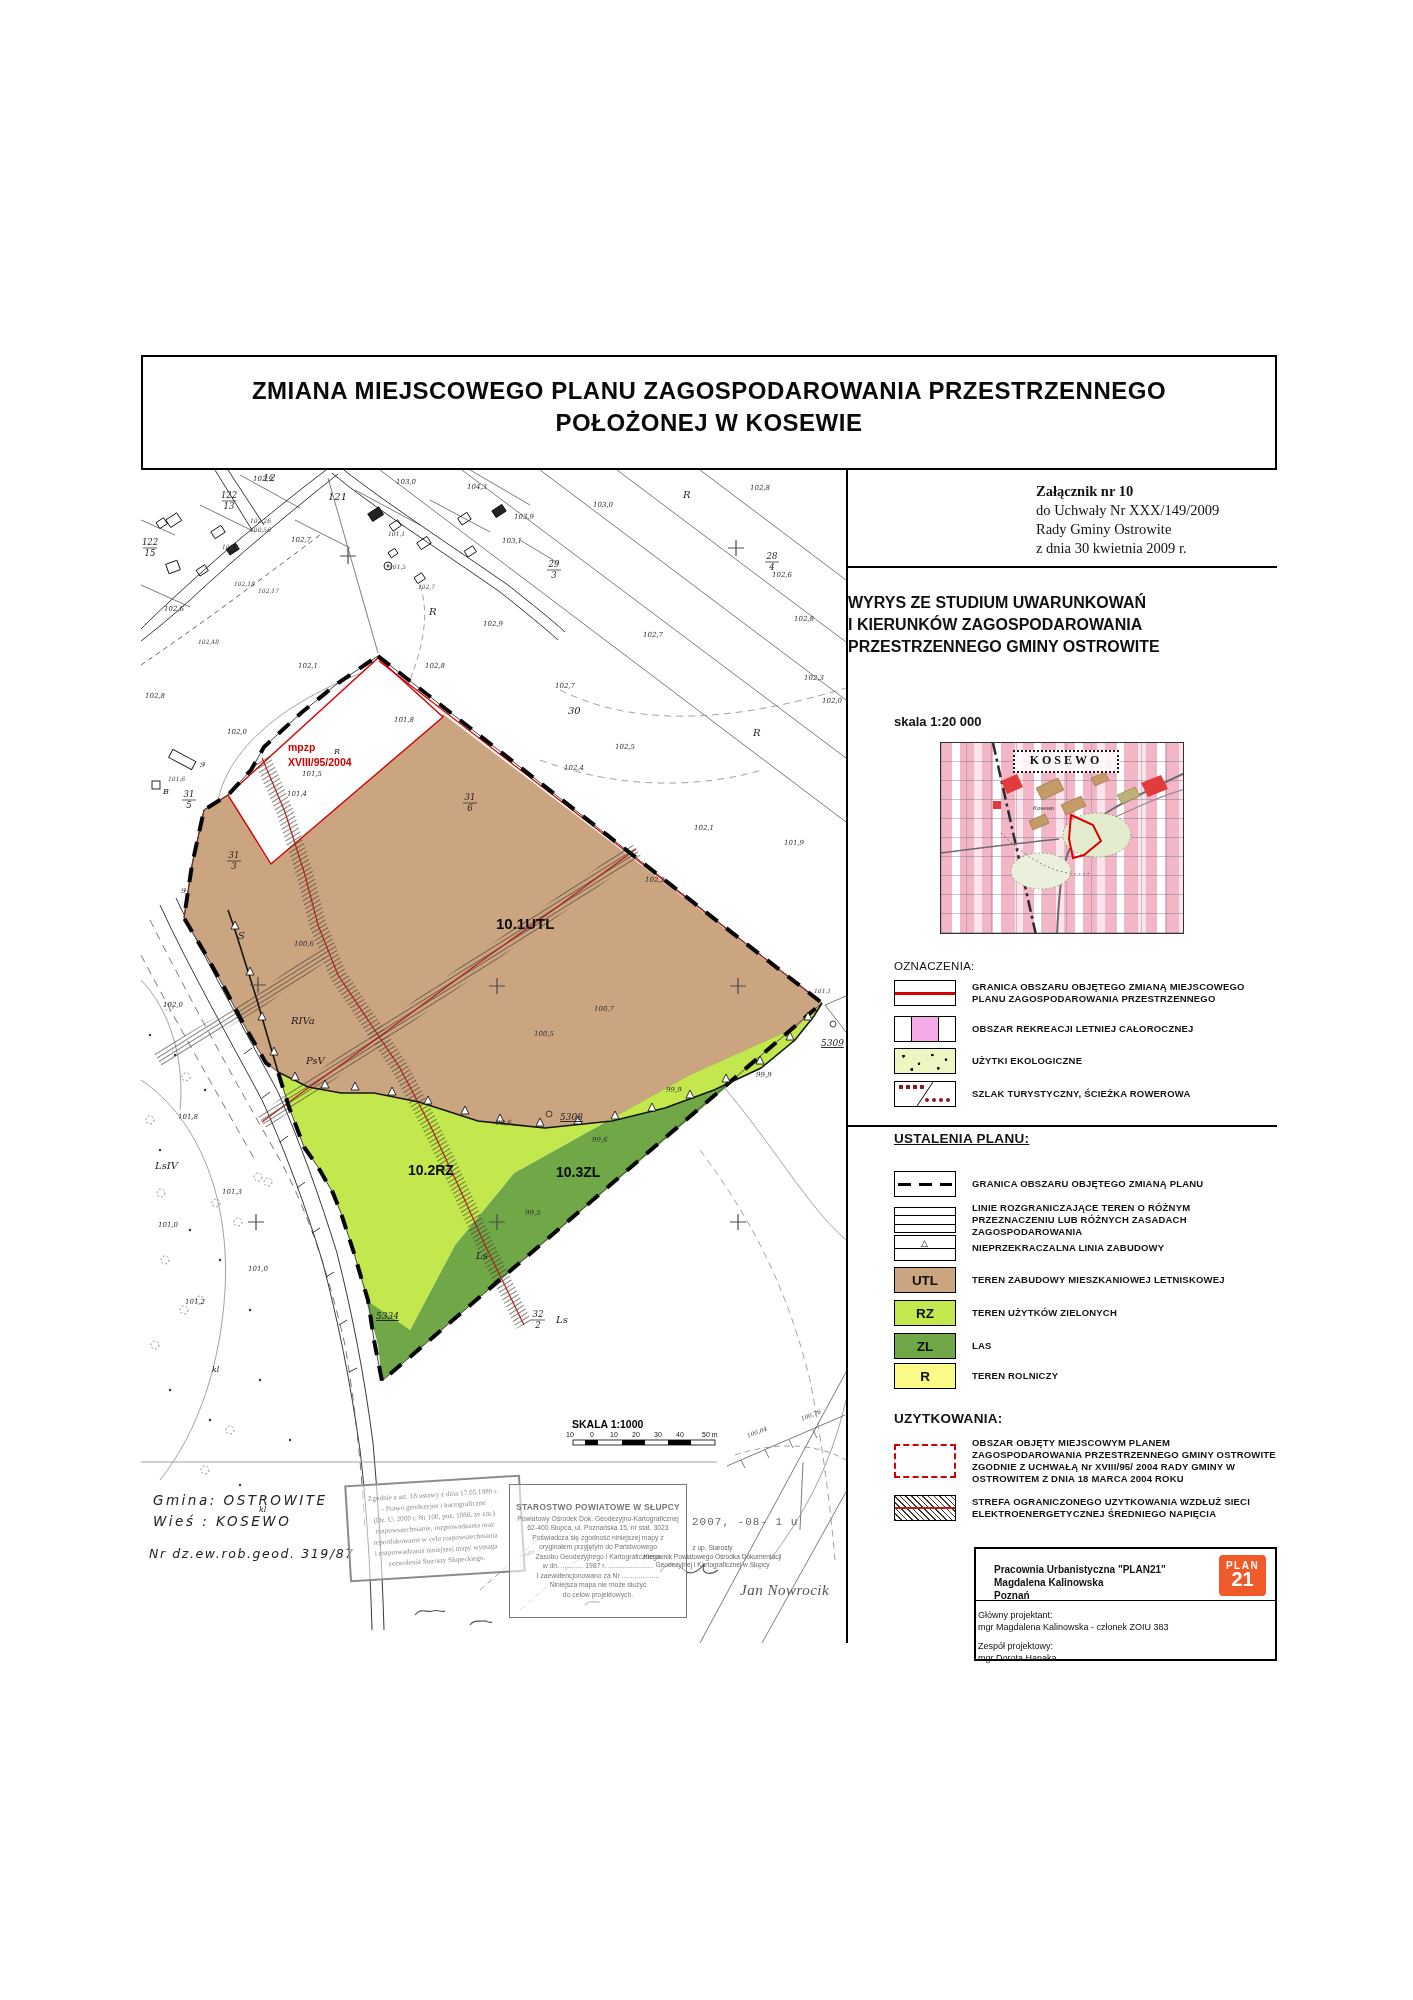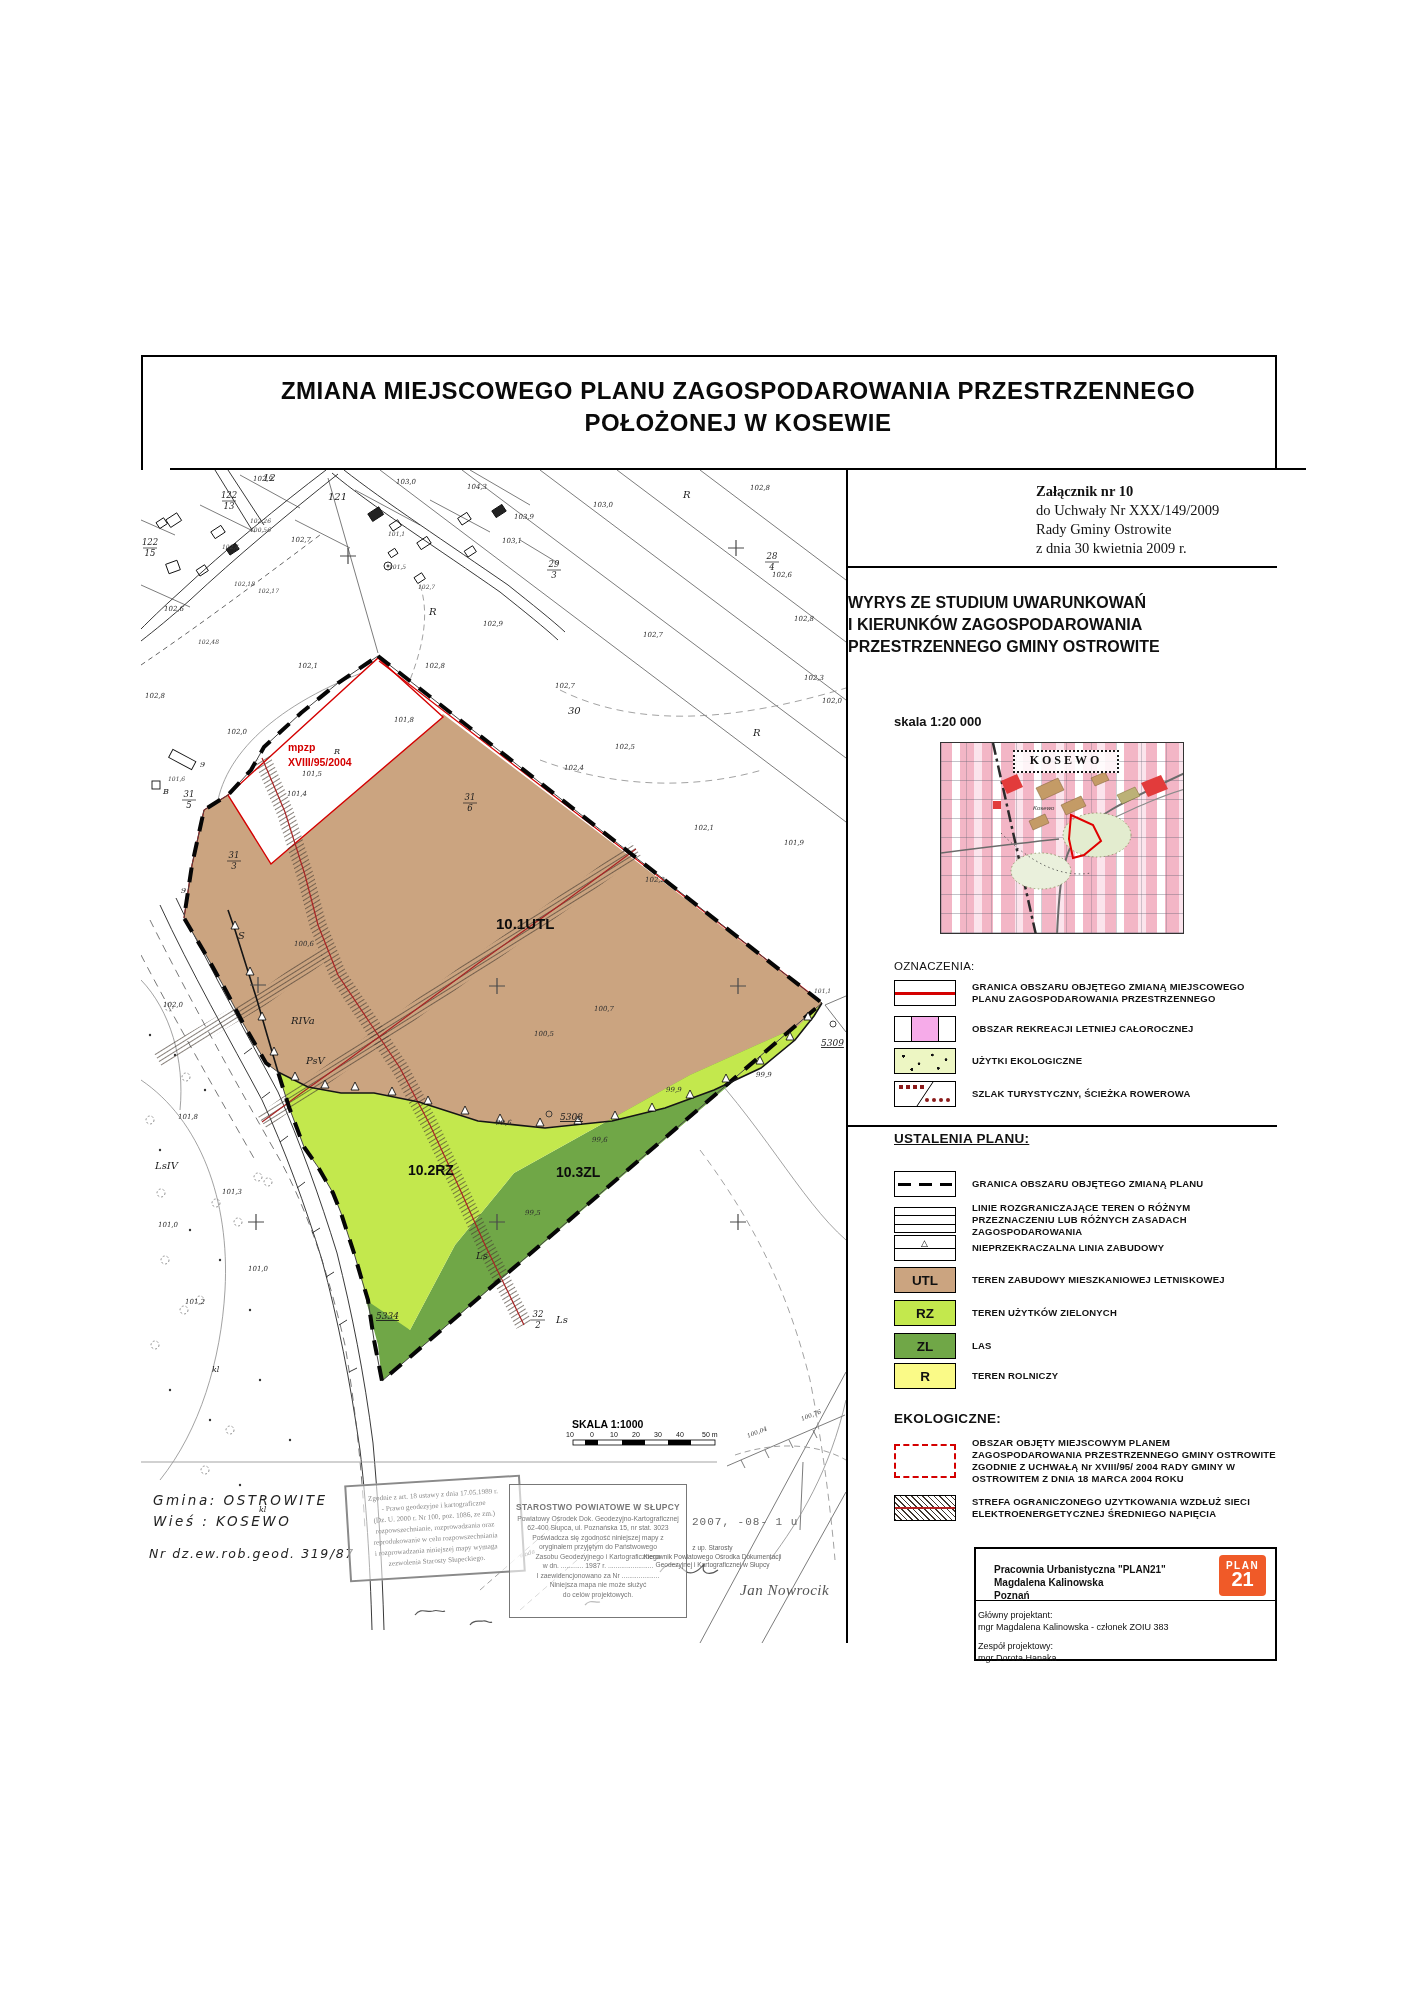--- a/index.html
+++ b/index.html
@@ -3,21 +3,21 @@
 <meta charset="utf-8">
 <style>
   html,body{margin:0;padding:0;background:#fff;}
   .page{position:relative;width:1413px;height:2000px;background:#fff;overflow:hidden;
         font-family:"Liberation Sans",sans-serif;color:#111;}
   .frame{position:absolute;left:141px;top:355px;width:1136px;height:1288px;
          border:2px solid #000;box-sizing:border-box;}
   
   .title-block{position:absolute;left:141px;top:355px;width:1136px;height:115px;
                border-bottom:2px solid #000;box-sizing:border-box;text-align:center;
-               padding-top:20px;margin-left:29px;}
+               padding-top:20px;}
   .title-block div{font-weight:bold;font-size:24px;line-height:32px;letter-spacing:.5px;color:#0a0a0a;}
   
   .right-panel{position:absolute;left:846px;top:470px;width:431px;height:1173px;
                border-left:2px solid #000;box-sizing:border-box;background:#fff;}
   .secA{position:relative;height:98px;border-bottom:2px solid #000;box-sizing:border-box;}
   .secB{position:relative;height:535px;border-bottom:2px solid #000;box-sizing:border-box;}
   .secC{position:relative;height:538px;}
   .attach{position:absolute;left:188px;top:12px;font-family:"Liberation Serif",serif;
           font-size:14.5px;line-height:19px;}
   .attach .b{font-weight:bold;}
@@ -516,21 +516,21 @@
       </div>
       <div class="lg-row" style="top:206px;">
         <div class="sw sw-zone" style="background:#70A747;">ZL</div>
         <div class="lg-txt">LAS</div>
       </div>
       <div class="lg-row" style="top:236px;">
         <div class="sw sw-zone" style="background:#FAFA87;">R</div>
         <div class="lg-txt">TEREN ROLNICZY</div>
       </div>
 
-      <div class="lg-head bold" style="top:284px;">EKOLOGICZNE:</div>
+      <div class="lg-head bold" style="top:284px;">UZYTKOWANIA:</div>
       <div class="lg-row" style="top:310px;">
         <div class="sw sw-reddash" style="height:34px;"></div>
         <div class="lg-txt" style="width:310px;">OBSZAR OBJĘTY MIEJSCOWYM PLANEM ZAGOSPODAROWANIA PRZESTRZENNEGO GMINY OSTROWITE ZGODNIE Z UCHWAŁĄ Nr XVIII/95/ 2004 RADY GMINY W OSTROWITEM Z DNIA 18 MARCA 2004 ROKU</div>
       </div>
       <div class="lg-row" style="top:368px;">
         <div class="sw sw-hatch"></div>
         <div class="lg-txt">STREFA OGRANICZONEGO UZYTKOWANIA WZDŁUŻ SIECI ELEKTROENERGETYCZNEJ ŚREDNIEGO NAPIĘCIA</div>
       </div>
 
       <div class="pubbox">

